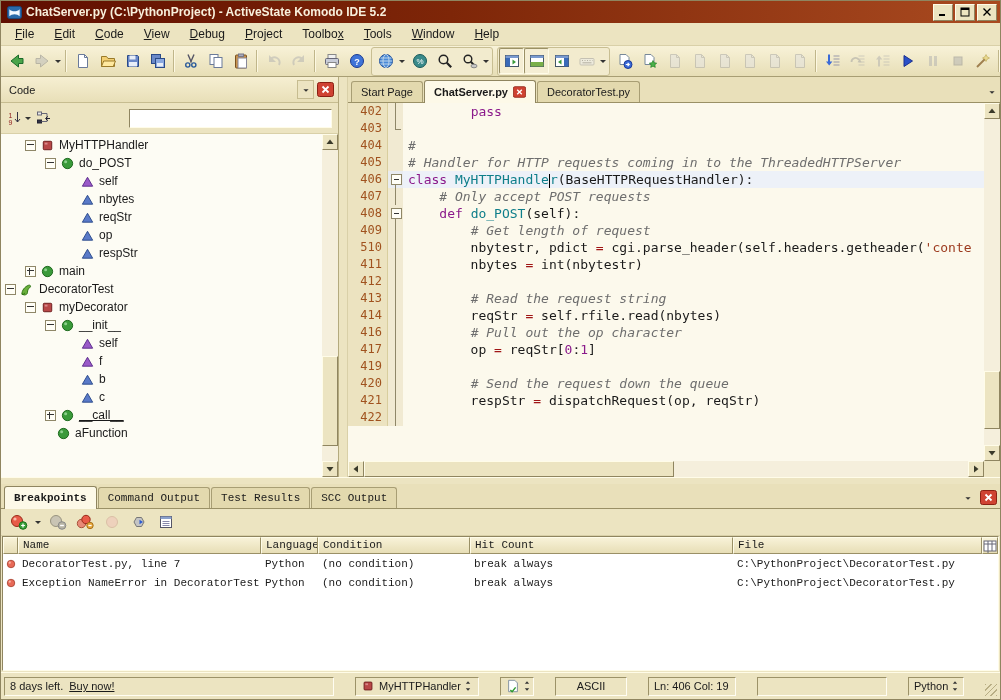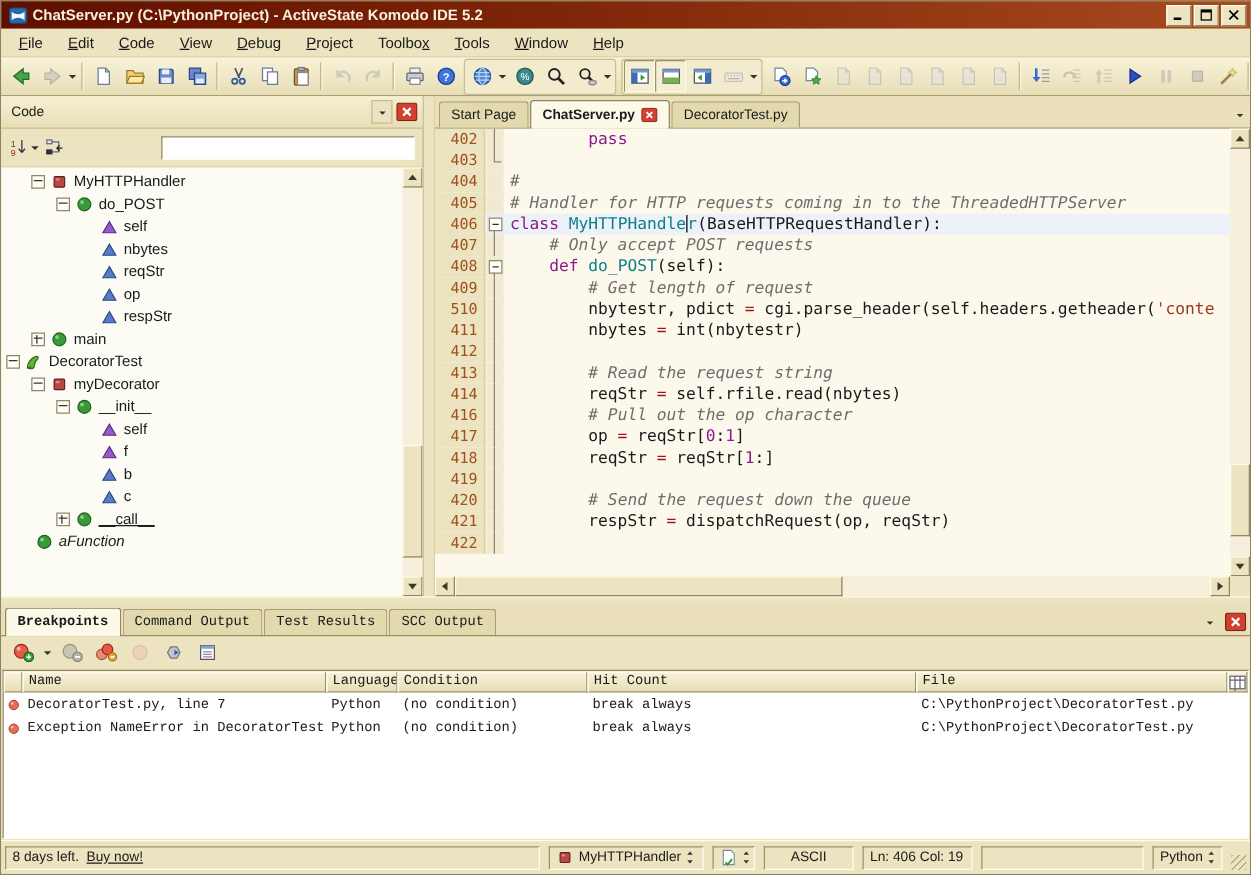--- a/index.html
+++ b/index.html
@@ -101,21 +101,21 @@
   .bcell{padding-left:4px;white-space:nowrap;overflow:hidden;box-sizing:border-box;}
   .c0{width:15px;flex:none;padding-left:1px;}
   .c1{width:243px;flex:none;}
   .c2{width:57px;flex:none;}
   .c3{width:152px;flex:none;}
   .c4{width:263px;flex:none;}
   .c5{flex:1;min-width:0;}
   .c6{width:16px;flex:none;padding:0;display:flex;align-items:center;justify-content:center;}
   .c0 svg{width:12px;height:12px;}
   
-  .statusbar{height:26px;flex:none;display:flex;align-items:center;gap:7px;padding:0 3px;border-top:1px solid #fffce8;background:#ece4c1;}
+  .statusbar{height:26px;flex:none;display:flex;align-items:center;gap:21px;padding:0 3px;border-top:1px solid #fffce8;background:#ece4c1;}
   .sseg{height:19px;display:flex;align-items:center;border:1px solid;border-color:#9c9268 #fffdf2 #fffdf2 #9c9268;padding:0 5px;box-sizing:border-box;white-space:nowrap;overflow:hidden;}
   .sseg .gi svg{width:14px;height:14px;}
   .spin svg{width:8px;height:14px;}
   .seg-license{flex:1;}
   .seg-license a{color:#1a1a1a;text-decoration:underline;margin-left:6px;}
   .seg-section{width:124px;}
   .seg-section span.txt{flex:1;margin-left:4px;}
   .seg-check{width:34px;justify-content:space-between;}
   .seg-enc{width:72px;justify-content:center;}
   .seg-pos{width:88px;}
@@ -694,21 +694,21 @@
             <div class="trow" style="padding-left: 44px; text-decoration: underline;">
               <span class="texp plus"></span>
               <span class="ticn gi">
                 <svg viewBox="0 0 16 16">
                   <circle cx="8" cy="8" r="5.5" fill="#3a9a3a" stroke="#1a641a"></circle>
                   <circle cx="6" cy="6" r="1.6" fill="#8ed08e"></circle>
                 </svg>
               </span>
               <span>__call__</span>
             </div>
-            <div class="trow" style="padding-left: 12px; font-style: italic;">
+            <div class="trow" style="padding-left: 40px;">
               <span class="tspace"></span>
               <span class="ticn gi">
                 <svg viewBox="0 0 16 16">
                   <circle cx="8" cy="8" r="5.5" fill="#3a9a3a" stroke="#1a641a"></circle>
                   <circle cx="6" cy="6" r="1.6" fill="#8ed08e"></circle>
                 </svg>
               </span>
               <span>aFunction</span>
             </div>
           </div>
@@ -767,21 +767,20 @@
             <div class="cline"><span class="lnum">407</span><span class="fold fl"></span><span class="ctext"><span class="s-p">    </span><span class="s-c"># Only accept POST requests</span></span></div>
             <div class="cline"><span class="lnum">408</span><span class="fold fm"><span class="fbox"></span></span><span class="ctext"><span class="s-p">    </span><span class="s-k">def</span><span class="s-p"> </span><span class="s-n">do_POST</span><span class="s-p">(self):</span></span></div>
             <div class="cline"><span class="lnum">409</span><span class="fold fl"></span><span class="ctext"><span class="s-p">        </span><span class="s-c"># Get length of request</span></span></div>
             <div class="cline"><span class="lnum">510</span><span class="fold fl"></span><span class="ctext"><span class="s-p">        nbytestr, pdict </span><span class="s-o">=</span><span class="s-p"> cgi.parse_header(self.headers.getheader(</span><span class="s-s">'conte</span></span></div>
             <div class="cline"><span class="lnum">411</span><span class="fold fl"></span><span class="ctext"><span class="s-p">        nbytes </span><span class="s-o">=</span><span class="s-p"> int(nbytestr)</span></span></div>
             <div class="cline"><span class="lnum">412</span><span class="fold fl"></span><span class="ctext"></span></div>
             <div class="cline"><span class="lnum">413</span><span class="fold fl"></span><span class="ctext"><span class="s-p">        </span><span class="s-c"># Read the request string</span></span></div>
             <div class="cline"><span class="lnum">414</span><span class="fold fl"></span><span class="ctext"><span class="s-p">        reqStr </span><span class="s-o">=</span><span class="s-p"> self.rfile.read(nbytes)</span></span></div>
             <div class="cline"><span class="lnum">416</span><span class="fold fl"></span><span class="ctext"><span class="s-p">        </span><span class="s-c"># Pull out the op character</span></span></div>
             <div class="cline"><span class="lnum">417</span><span class="fold fl"></span><span class="ctext"><span class="s-p">        op </span><span class="s-o">=</span><span class="s-p"> reqStr[</span><span class="s-d">0</span><span class="s-p">:</span><span class="s-d">1</span><span class="s-p">]</span></span></div>
-            <div class="cline"><span class="lnum">418</span><span class="fold fl"></span><span class="ctext"><span class="s-p">        reqStr </span><span class="s-o">=</span><span class="s-p"> reqStr[</span><span class="s-d">1</span><span class="s-p">:]</span></span></div>
             <div class="cline"><span class="lnum">419</span><span class="fold fl"></span><span class="ctext"></span></div>
             <div class="cline"><span class="lnum">420</span><span class="fold fl"></span><span class="ctext"><span class="s-p">        </span><span class="s-c"># Send the request down the queue</span></span></div>
             <div class="cline"><span class="lnum">421</span><span class="fold fl"></span><span class="ctext"><span class="s-p">        respStr </span><span class="s-o">=</span><span class="s-p"> dispatchRequest(op, reqStr)</span></span></div>
             <div class="cline"><span class="lnum">422</span><span class="fold fl"></span><span class="ctext"></span></div>
           </div>
         <div class="vscroll">
           <span class="sbtn" style="top:0;">
               <span class="gi">
                 <svg viewBox="0 0 10 10">
                   <path d="M5 2.5L1.5 7h7z" fill="#3a3a2a"></path>

